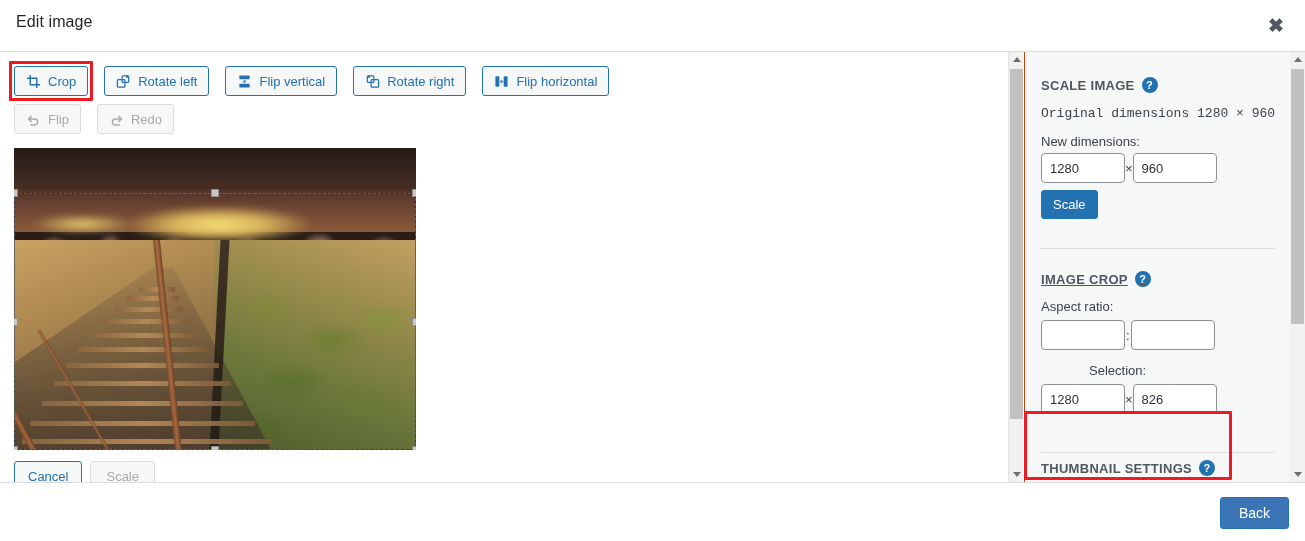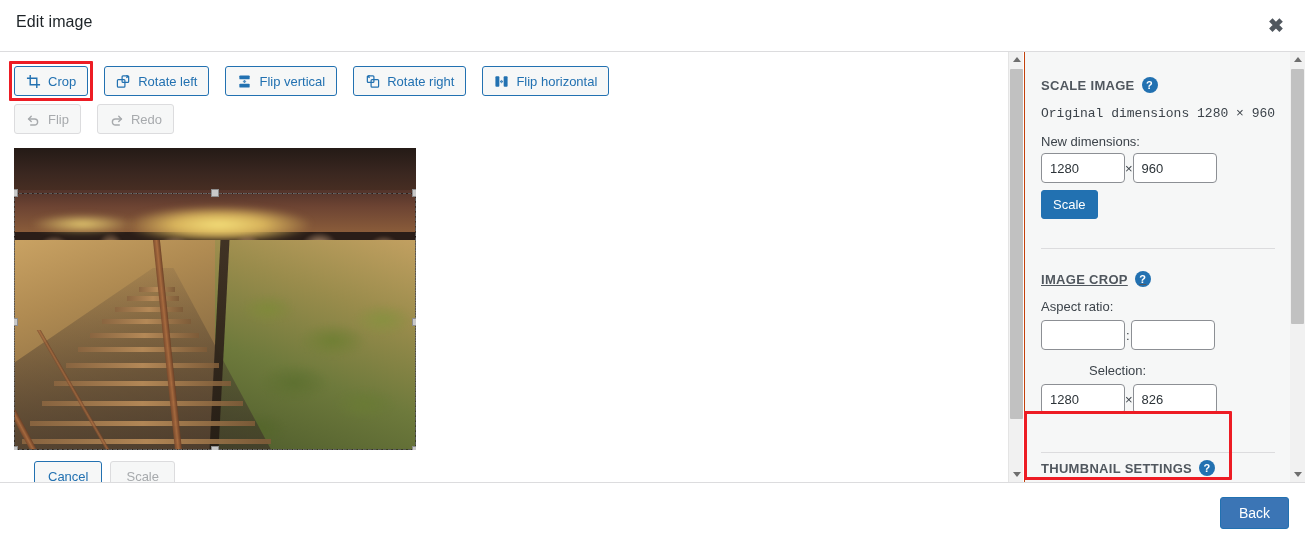--- a/index.html
+++ b/index.html
@@ -403,21 +403,21 @@
             <span class="handle h-n"></span>
             <span class="handle h-ne"></span>
             <span class="handle h-w"></span>
             <span class="handle h-e"></span>
             <span class="handle h-sw"></span>
             <span class="handle h-s"></span>
             <span class="handle h-se"></span>
           </div>
         </div>
 
-        <div class="img-actions" style="position:absolute; left:0; top:313px;margin-left:20px;">
+        <div class="img-actions" style="position:absolute; left:0; top:313px;">
           <button class="btn-cancel">Cancel</button>
           <button class="btn-save">Scale</button>
         </div>
       </div>
     </div>
 
     <div class="sbar sbar-main">
       <div class="arrow up">
           <span class="tri up"></span>
         </div>

